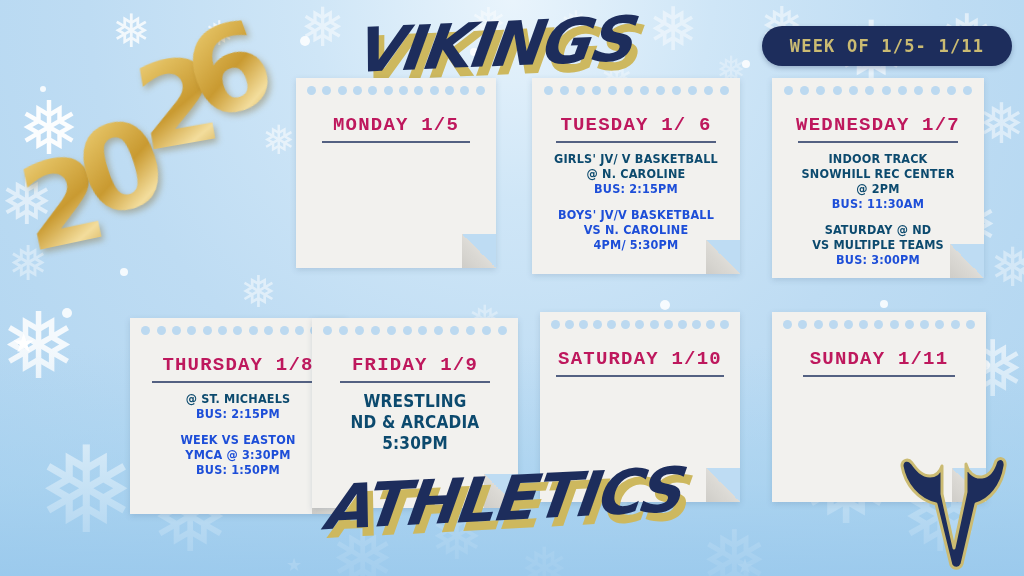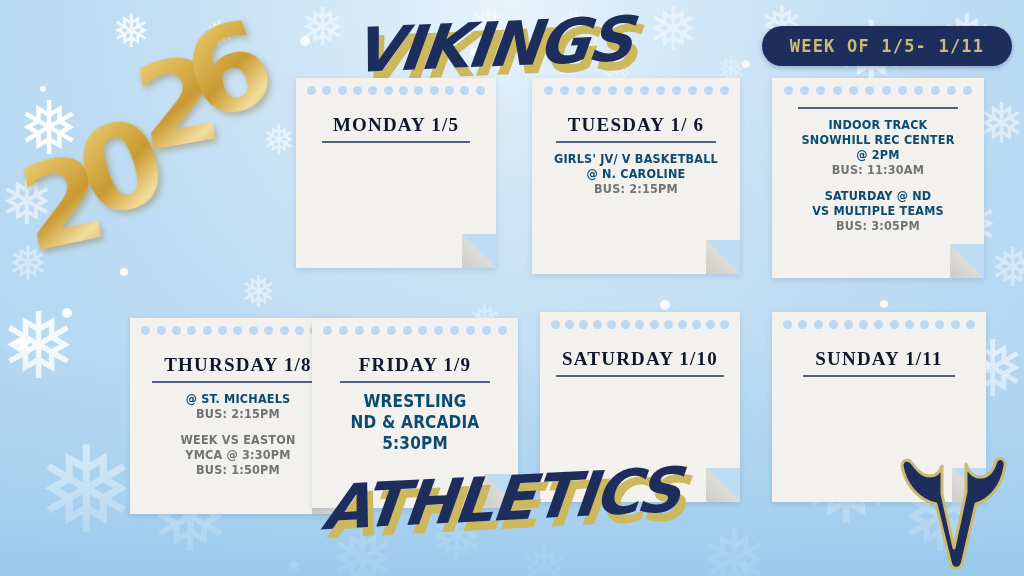--- a/index.html
+++ b/index.html
@@ -27,33 +27,33 @@
     box-shadow:0 2px 6px rgba(60,90,120,.18);
   }
   .card .fold{position:absolute;right:0;bottom:0;width:34px;height:34px;
     background:linear-gradient(225deg,#bedcf3 0%,#bedcf3 50%,#dedcd7 50%,#cfcdc8 100%);}
   .punch{position:absolute;left:0;right:0;top:6px;height:12px;
     display:flex;justify-content:space-around;align-items:center;padding:0 8px;}
   .punch i{display:block;width:9px;height:9px;border-radius:50%;background:#bcd9f0;}
   .card-inner{position:absolute;left:0;right:0;top:24px;bottom:6px;
     display:flex;flex-direction:column;align-items:center;}
   .day-title{
-    font-family:Liberation Serif, serif;
-    font-weight:700;color:#0f172a;letter-spacing:1.2px;
+    font-family:Liberation Mono, monospace;
+    font-weight:700;color:#be185d;letter-spacing:1.2px;
     font-size:19px;white-space:nowrap;margin-top:12px;
   }
   .rule{height:2px;background:#38486f;margin-top:5px;opacity:.85;}
   .events{margin-top:8px;width:100%;display:flex;flex-direction:column;align-items:center;gap:11px;}
   .event{display:flex;flex-direction:column;align-items:center;}
   .ev-line{
     font-family:"DejaVu Sans Condensed","DejaVu Sans", sans-serif;
     font-size:12.5px;line-height:15px;letter-spacing:.2px;white-space:nowrap;font-weight:600;
   }
   .gold{color:#0c4a6e;}
-  .navy{color:#737373;}
+  .navy{color:#1d4ed8;}
   .big .ev-line{font-size:17px;line-height:21px;font-weight:600;}
 
   
   .week-badge{position:absolute;left:762px;top:26px;width:250px;height:40px;
     background:#1d2d5c;border-radius:22px;display:flex;align-items:center;justify-content:center;
     box-shadow:0 2px 5px rgba(30,50,90,.3);}
   .week-badge span{font-family:"DejaVu Sans Mono", monospace;font-weight:700;
     color:#cbbb72;font-size:17px;letter-spacing:1.2px;white-space:nowrap;}
 
   
@@ -199,52 +199,58 @@
         </div>
         <div class="card-inner">
           <div class="day-title">TUESDAY 1/ 6</div>
           <div class="rule" style="width: 160px;"></div>
           <div class="events">
             <div class="event">
               <div class="ev-line gold">GIRLS' JV/ V  BASKETBALL</div>
               <div class="ev-line gold">@ N. CAROLINE</div>
               <div class="ev-line navy">BUS: 2:15PM</div>
             </div>
+            <div class="event">
+              <div class="ev-line navy">BOYS' JV/V  BASKETBALL</div>
+              <div class="ev-line navy">VS N. CAROLINE</div>
+              <div class="ev-line navy">4PM/ 5:30PM</div>
+            </div>
           </div>
         </div>
         <div class="fold"></div>
       </div>
       <div class="card" style="left: 772px; top: 78px; width: 212px; height: 200px;">
         <div class="punch">
           <i></i>
           <i></i>
           <i></i>
           <i></i>
           <i></i>
           <i></i>
           <i></i>
           <i></i>
           <i></i>
           <i></i>
           <i></i>
           <i></i>
         </div>
         <div class="card-inner">
+          <div class="day-title">WEDNESDAY 1/7</div>
           <div class="rule" style="width: 160px;"></div>
           <div class="events">
             <div class="event">
               <div class="ev-line gold">INDOOR TRACK</div>
               <div class="ev-line gold">SNOWHILL REC CENTER</div>
               <div class="ev-line gold">@ 2PM</div>
               <div class="ev-line navy">BUS: 11:30AM</div>
             </div>
             <div class="event">
               <div class="ev-line gold">SATURDAY @ ND</div>
               <div class="ev-line gold">VS MULTIPLE TEAMS</div>
-              <div class="ev-line navy">BUS: 3:05PM</div>
+              <div class="ev-line navy">BUS: 3:00PM</div>
             </div>
           </div>
         </div>
         <div class="fold"></div>
       </div>
       <div class="card" style="left: 82px; top: 318px; width: 216px; height: 196px; margin-left: 48px;">
         <div class="punch">
           <i></i>
           <i></i>
           <i></i>

